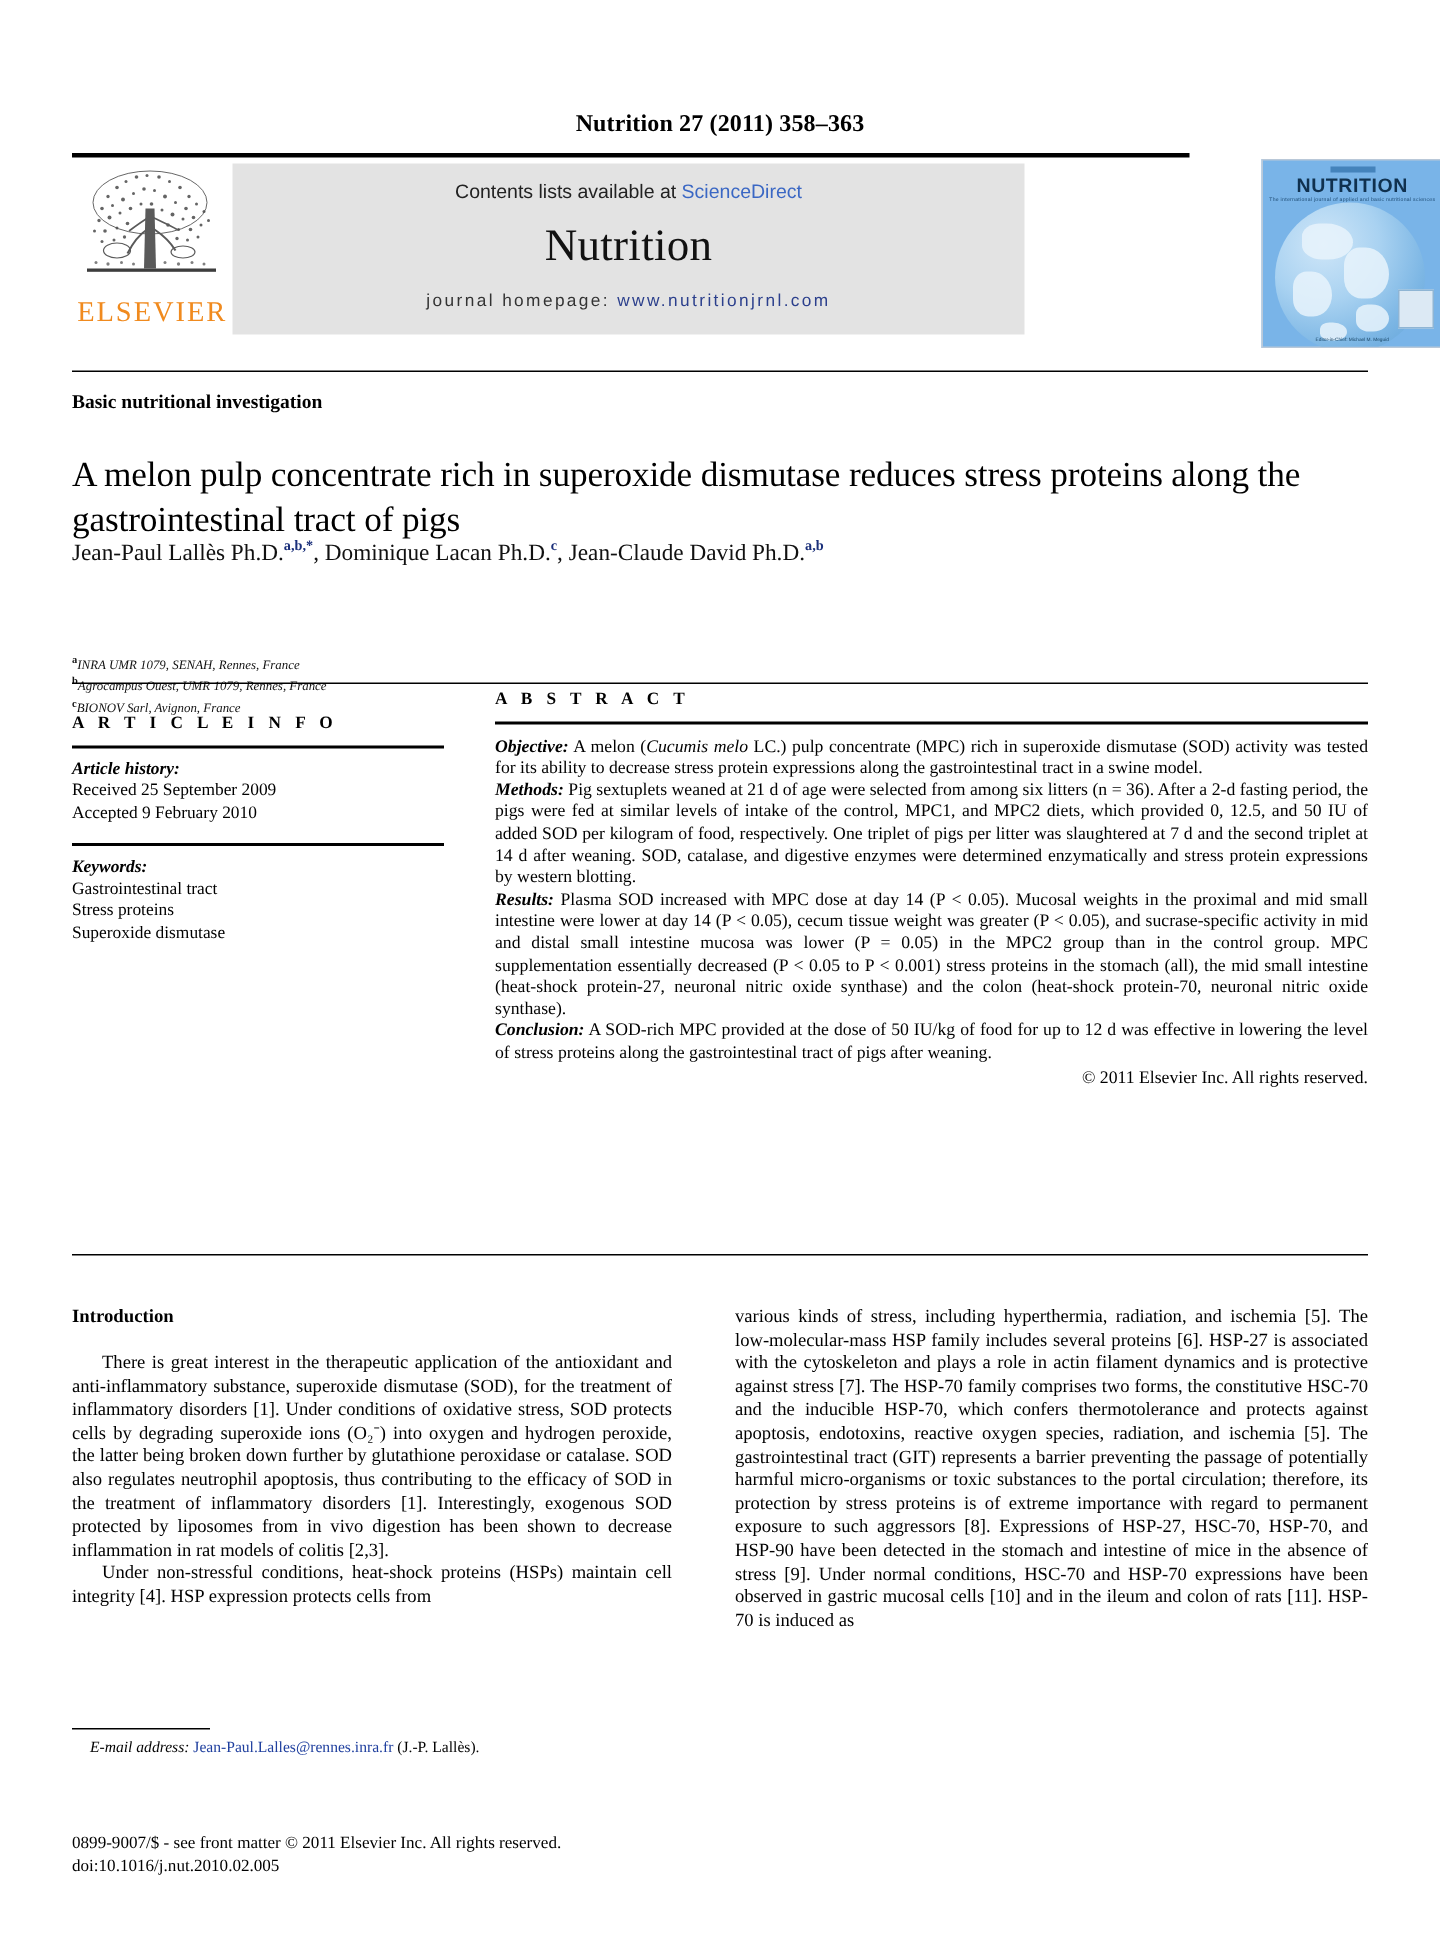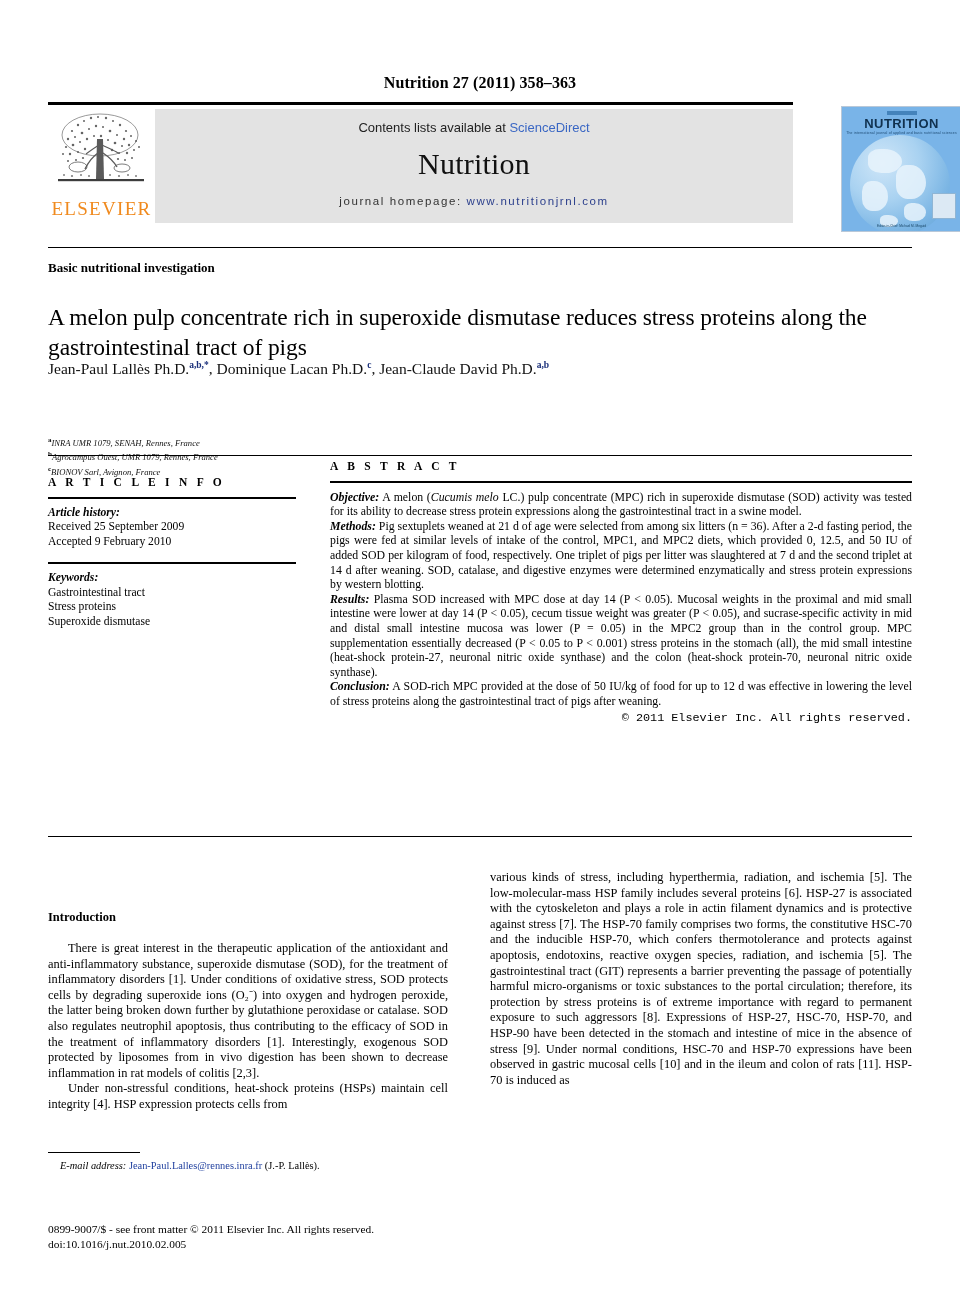--- a/index.html
+++ b/index.html
@@ -65,21 +65,21 @@
     font-size: 19px;
     color: #f08a1e;
     letter-spacing: 1.3px;
     text-align: center;
     margin-top: -1px;
     font-weight: normal;
   }
   .banner {
     position: absolute;
     left: 107px; top: 4px;
-    width: 638px;
+    width: 528px;
     height: 114px;
     background: #e3e3e3;
   }
   .banner-contents {
     text-align: center;
     font-family: "Liberation Sans", sans-serif;
     font-size: 13px;
     color: #222;
     padding-top: 11px;
   }
@@ -276,36 +276,36 @@
     text-align: justify;
   }
   .abstract-body p { margin: 0; }
   .abstract-body .lbl {
     font-style: italic;
     font-weight: bold;
   }
   .abstract-body i { font-style: italic; }
   .copyright-line {
     text-align: right;
-    font-family: Liberation Mono, monospace;
+    font-family: Liberation Serif, serif;
     font-size: 11.8px;
     margin-top: 2px;
   }
   .abs-rule-bottom {
     position: absolute;
     left: 48px; top: 836px;
     width: 864px;
     height: 1px;
     background: #000;
   }
 
   
   .body-col-left {
     position: absolute;
-    left: 48px; top: 910px;
+    left: 48px; top: 870px;
     width: 400px;
   }
   .body-col-right {
     position: absolute;
     left: 490px; top: 870px;
     width: 422px;
   }
   .body-heading {
     font-family: "Liberation Serif", serif;
     font-size: 12.5px;

